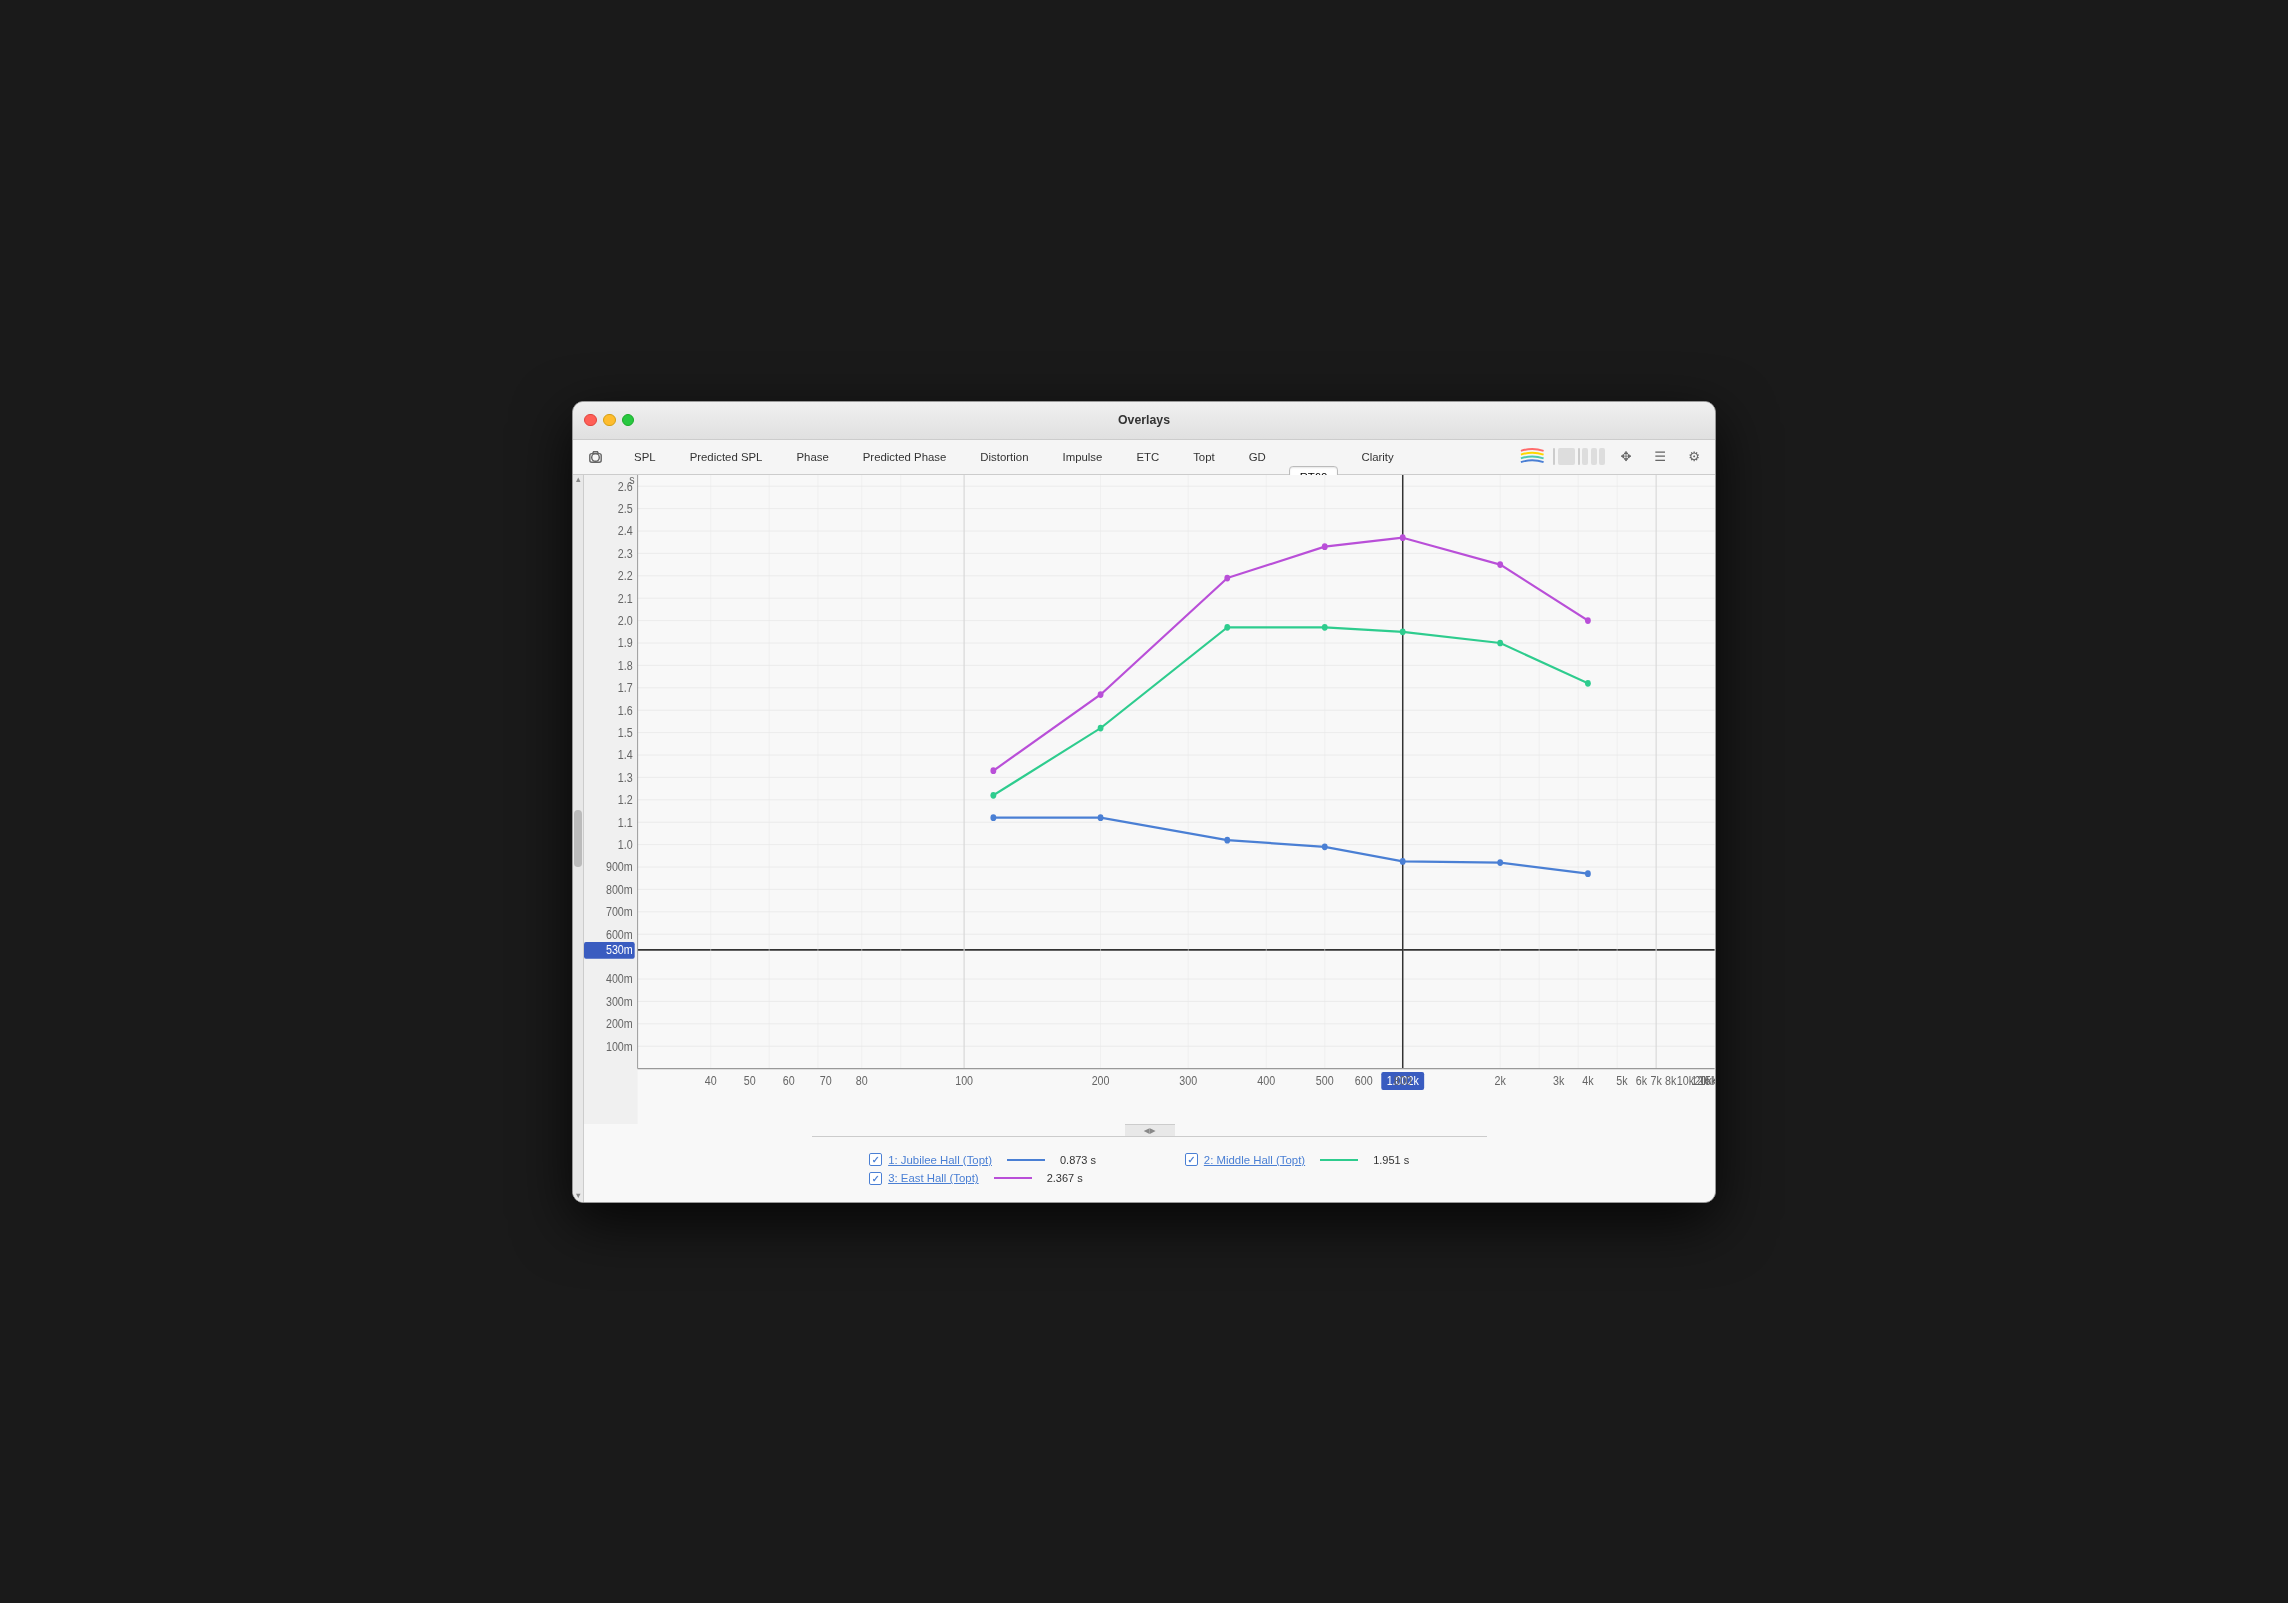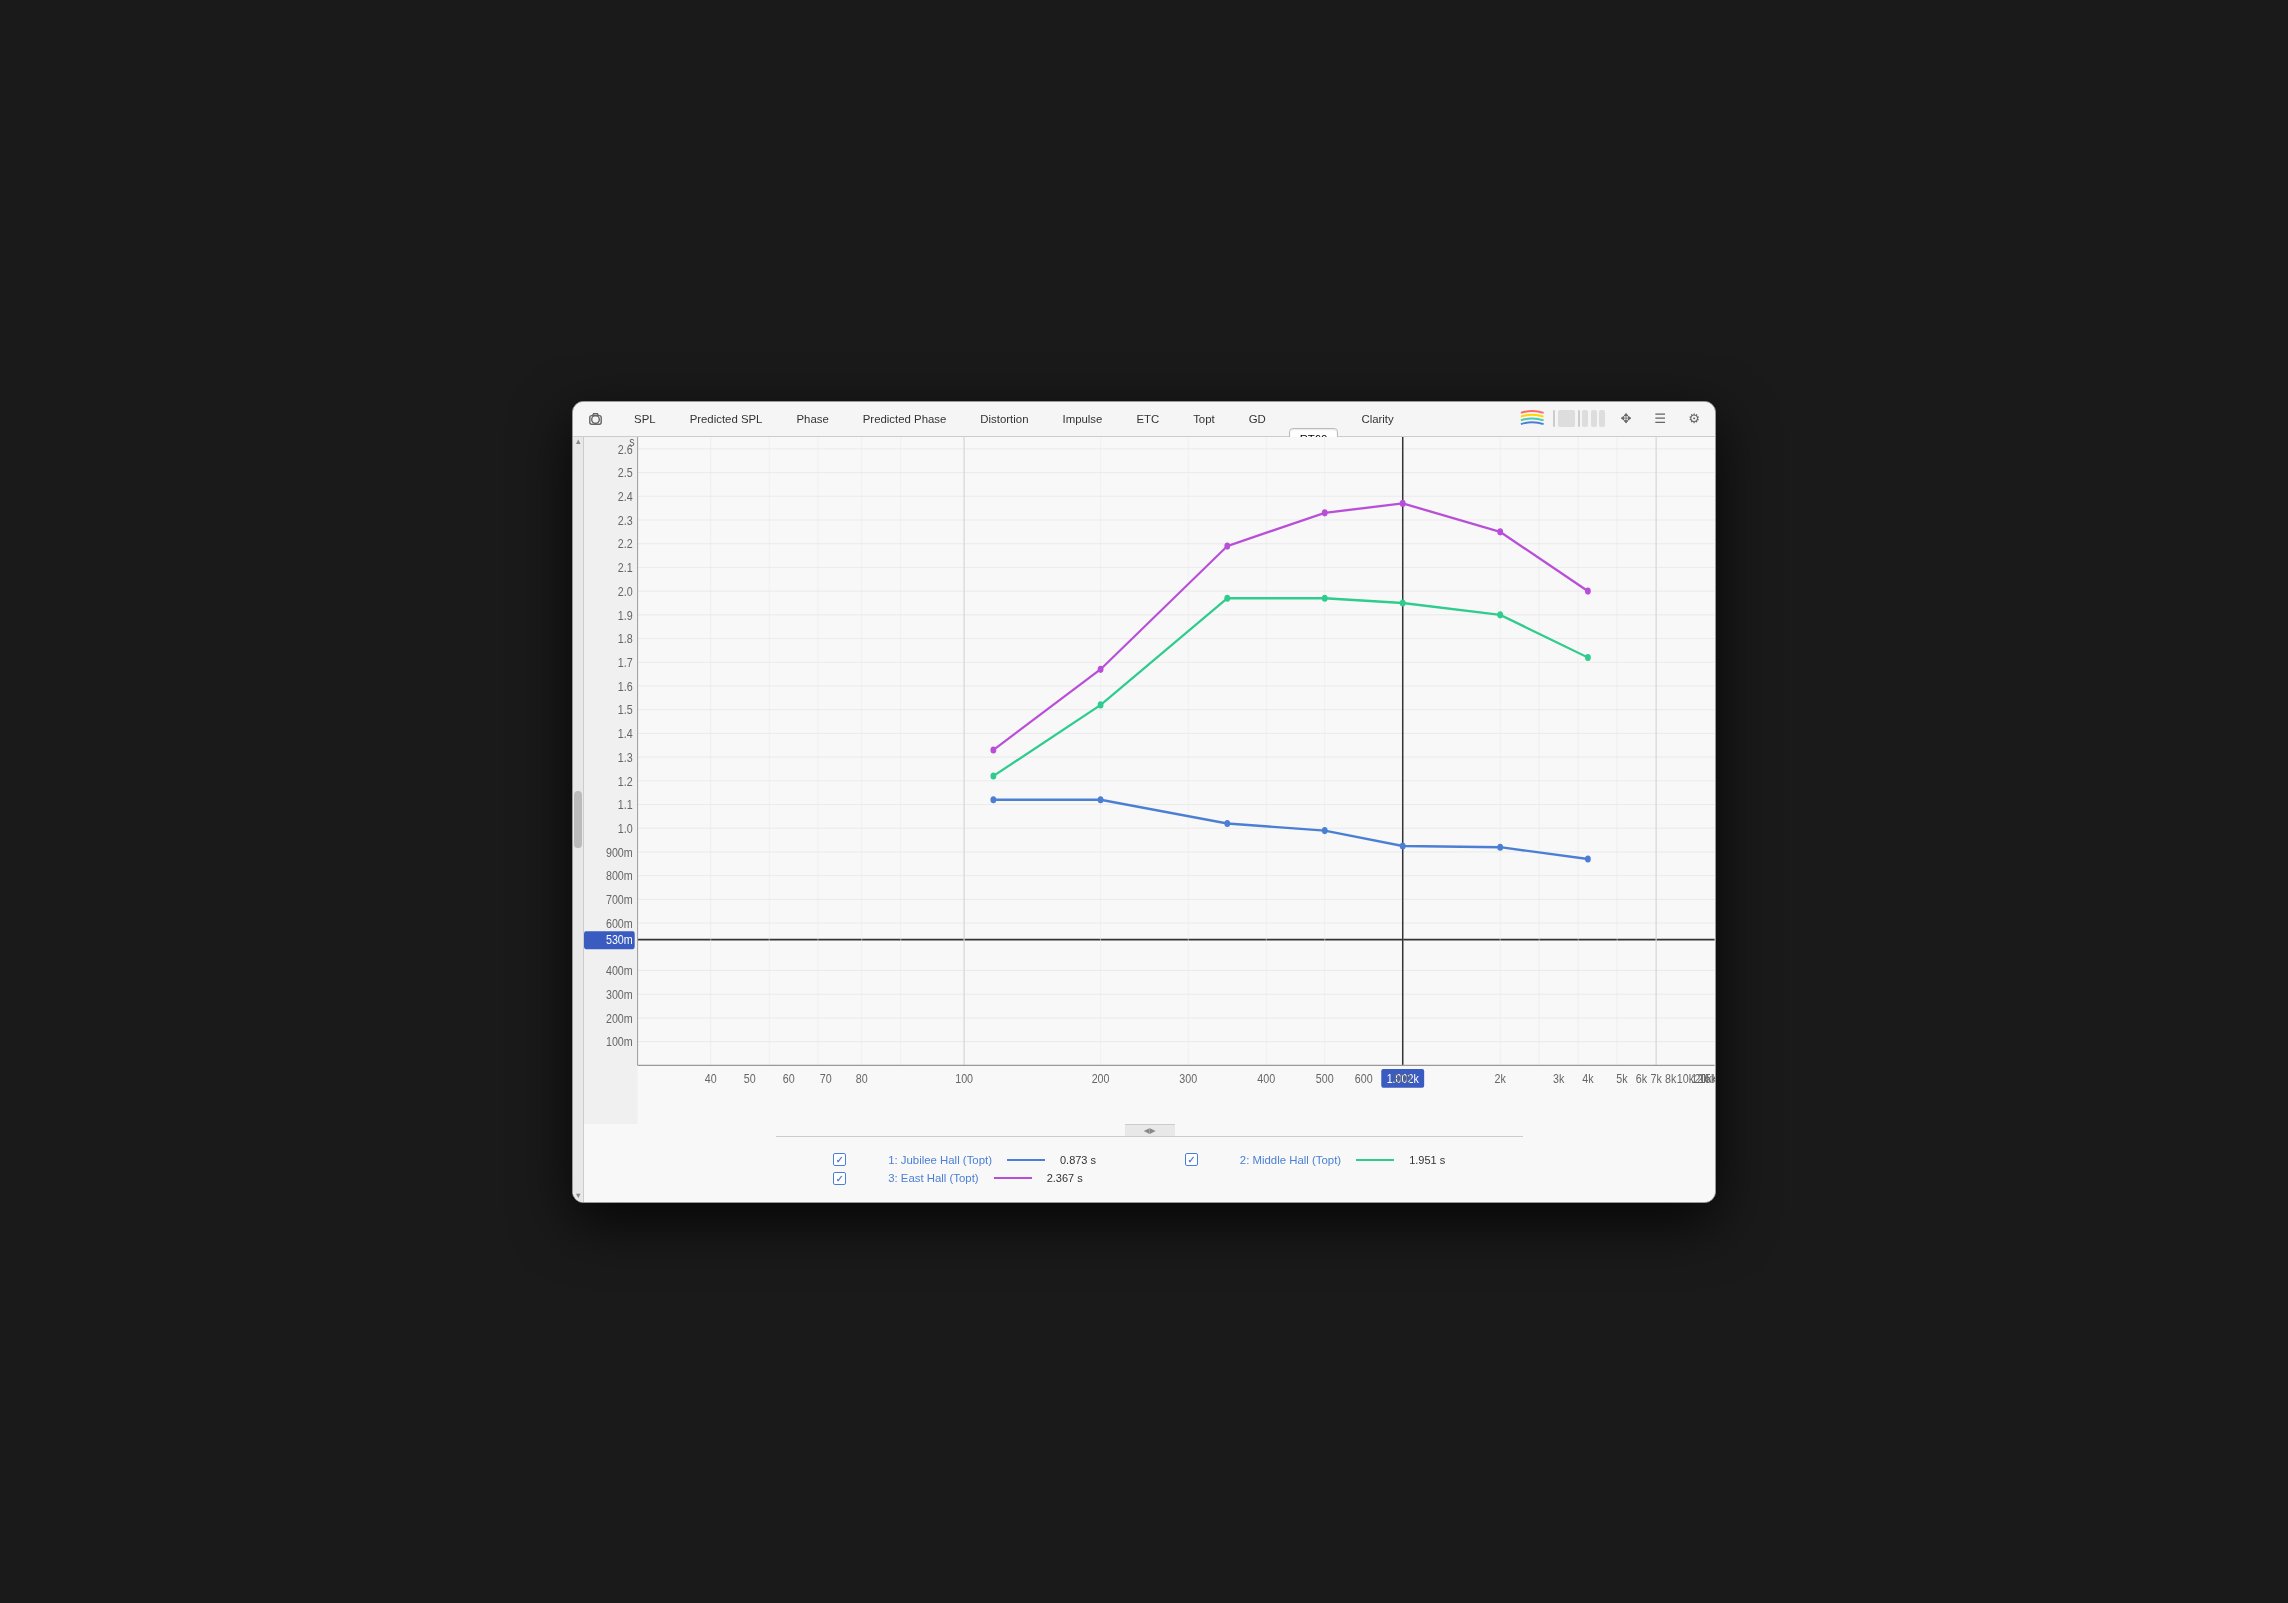--- a/index.html
+++ b/index.html
@@ -205,37 +205,45 @@
     }
     .legend-checkbox.checked::after {
       content: '✓';
       font-size: 9.5px;
       color: #4a7fd4;
       font-weight: bold;
     }
     .legend-label {
       font-size: 11.4px;
       color: #4a7fd4;
-      margin-left: 36px;
+      text-decoration: underline;
     }
     .legend-value {
       font-size: 11px;
       color: #333;
       min-width: 57px;
     }
     svg.chart-svg {
       width: 100%;
       height: 100%;
     }
   </style>
 </head>
 <body>
 
 <div class="window">
 
+  <div class="titlebar">
+    <div class="traffic-lights">
+      <div class="tl tl-red"></div>
+      <div class="tl tl-yellow"></div>
+      <div class="tl tl-green"></div>
+    </div>
+    <span class="title-text">Overlays</span>
+  </div>
 
   <div class="toolbar">
     <div class="toolbar-icon">
       <svg width="19" height="19" viewBox="0 0 20 20">
         <circle cx="10" cy="11" r="4" fill="none" stroke="#666" stroke-width="1.5"></circle>
         <rect x="4" y="7" width="12" height="9" rx="2" fill="none" stroke="#666" stroke-width="1.5"></rect>
         <path d="M7 7 L8 5 L12 5 L13 7" fill="none" stroke="#666" stroke-width="1.5"></path>
       </svg>
     </div>
     <button class="tab-btn">SPL</button>

